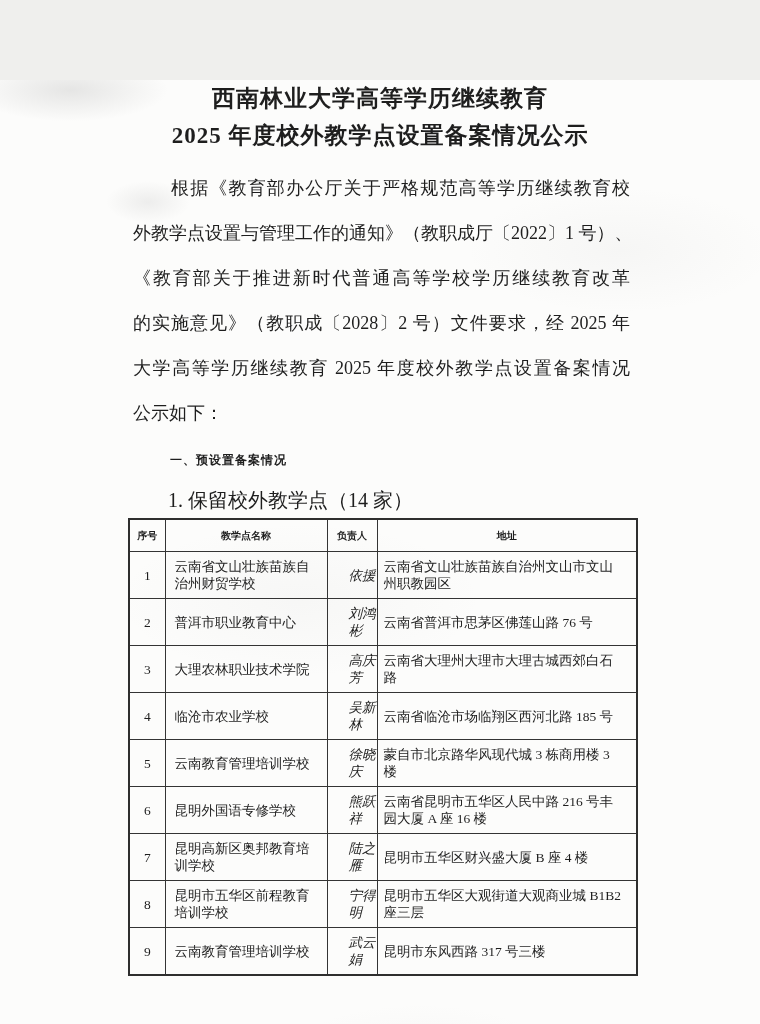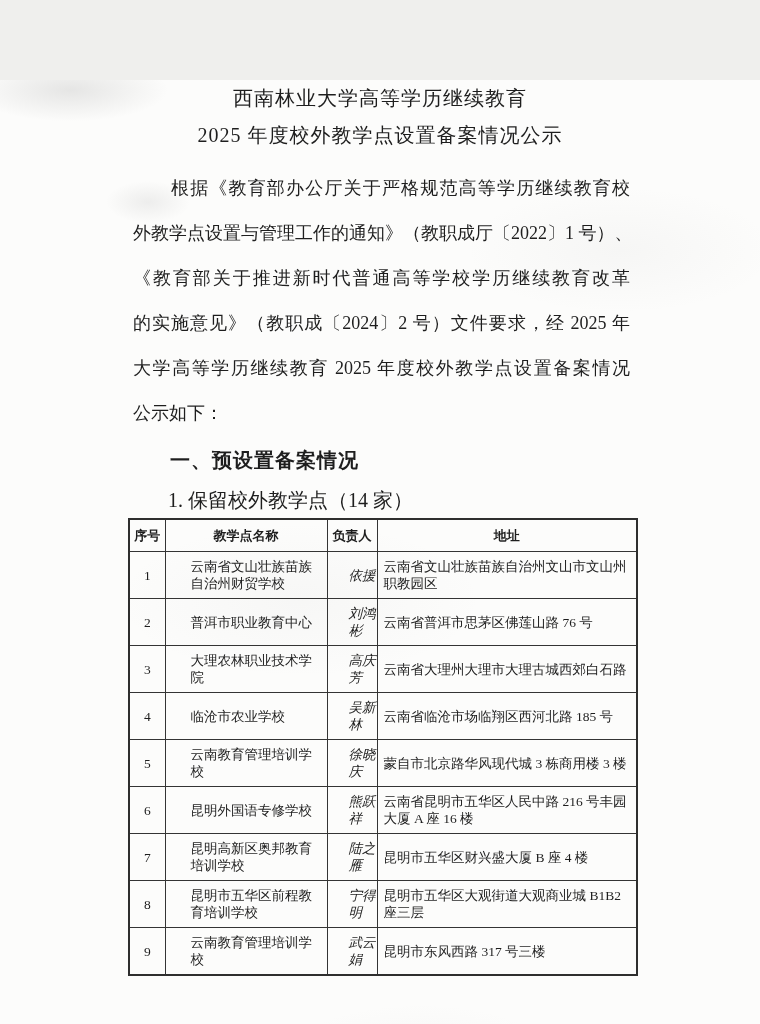--- a/index.html
+++ b/index.html
@@ -12,61 +12,61 @@
   .page {
     position:relative; width:760px; height:1024px;
     background:
       radial-gradient(140px 45px at 70px 10px, rgba(110,110,110,.16), transparent 70%),
       radial-gradient(60px 30px at 148px 122px, rgba(130,130,130,.12), transparent 70%),
       radial-gradient(220px 90px at 620px 170px, rgba(150,150,150,.06), transparent 70%),
       radial-gradient(260px 110px at 300px 520px, rgba(150,150,150,.05), transparent 70%),
       radial-gradient(200px 80px at 420px 980px, rgba(150,150,150,.05), transparent 70%),
       #fcfcfb;
   }
-  .title { margin:80px 0 0 0; text-align:center; font-size:20px; font-weight:normal; line-height:37px; letter-spacing:1px; }
+  .title { margin:80px 0 0 0; text-align:center; font-size:23px; font-weight:bold; line-height:37px; letter-spacing:1px; }
   .title span { display:block; }
   .body-text { margin:12px 130px 0 133px; font-size:18px; }
   .bline { height:45px; line-height:45px; white-space:nowrap; text-align:justify; text-align-last:justify; }
   .bline.indent { padding-left:38px; }
   .bline.last { text-align-last:left; }
   .sec-heading {
     margin:8px 0 0 170px; height:32px; line-height:32px;
     font-family:"Liberation Sans","DejaVu Sans",sans-serif;
-    font-weight:bold; font-size:20px; letter-spacing:1px;
+    font-weight:bold; font-size:12px; letter-spacing:1px;
   }
   .sub-heading { margin:8px 0 0 168px; height:32px; line-height:32px; font-size:20px; }
   table.tp {
     margin:2px 0 0 128px; width:508px;
     border-collapse:collapse; table-layout:fixed;
     border:2px solid #2e2e2e;
     background:transparent;
   }
   .tp th, .tp td { border:1px solid #343434; vertical-align:middle; line-height:17px; }
-  .tp th { font-size:13px; font-weight:bold; text-align:center; padding:7px 2px; }
+  .tp th { font-size:10px; font-weight:bold; text-align:center; padding:7px 2px; }
   .tp td { font-size:13.5px; padding:6px 4px; }
   td.c-num { text-align:center; padding-left:1px; padding-right:1px; }
-  td.c-name { padding-left:25px; padding-right:4px;margin-top:20px; }
+  td.c-name { padding-left:9px; padding-right:4px;margin-top:20px; }
   td.c-person { padding-left:21px; padding-right:1px;font-style:italic; }
-  td.c-addr { padding-left:6px; padding-right:4px; }
+  td.c-addr { padding-left:6px; padding-right:12px; }
 </style>
 </head>
 <body>
 
 <div class="page">
 
   <h1 class="title">
     <span>西南林业大学高等学历继续教育</span>
     <span>2025 年度校外教学点设置备案情况公示</span>
   </h1>
 
   <div class="body-text">
     <div class="bline indent">根据《教育部办公厅关于严格规范高等学历继续教育校</div>
     <div class="bline">外教学点设置与管理工作的通知》（教职成厅〔2022〕1 号）、</div>
     <div class="bline">《教育部关于推进新时代普通高等学校学历继续教育改革</div>
-    <div class="bline">的实施意见》（教职成〔2024〕2 号）文件要求，经 2025 年</div>
+    <div class="bline">的实施意见》（教职成〔2028〕2 号）文件要求，经 2025 年</div>
     <div class="bline">大学高等学历继续教育 2025 年度校外教学点设置备案情况</div>
     <div class="bline last">公示如下：</div>
   </div>
 
   <div class="sec-heading">一、预设置备案情况</div>
   <div class="sub-heading">1. 保留校外教学点（14 家）</div>
 
   <table class="tp">
     <colgroup>
       <col style="width:36px">

